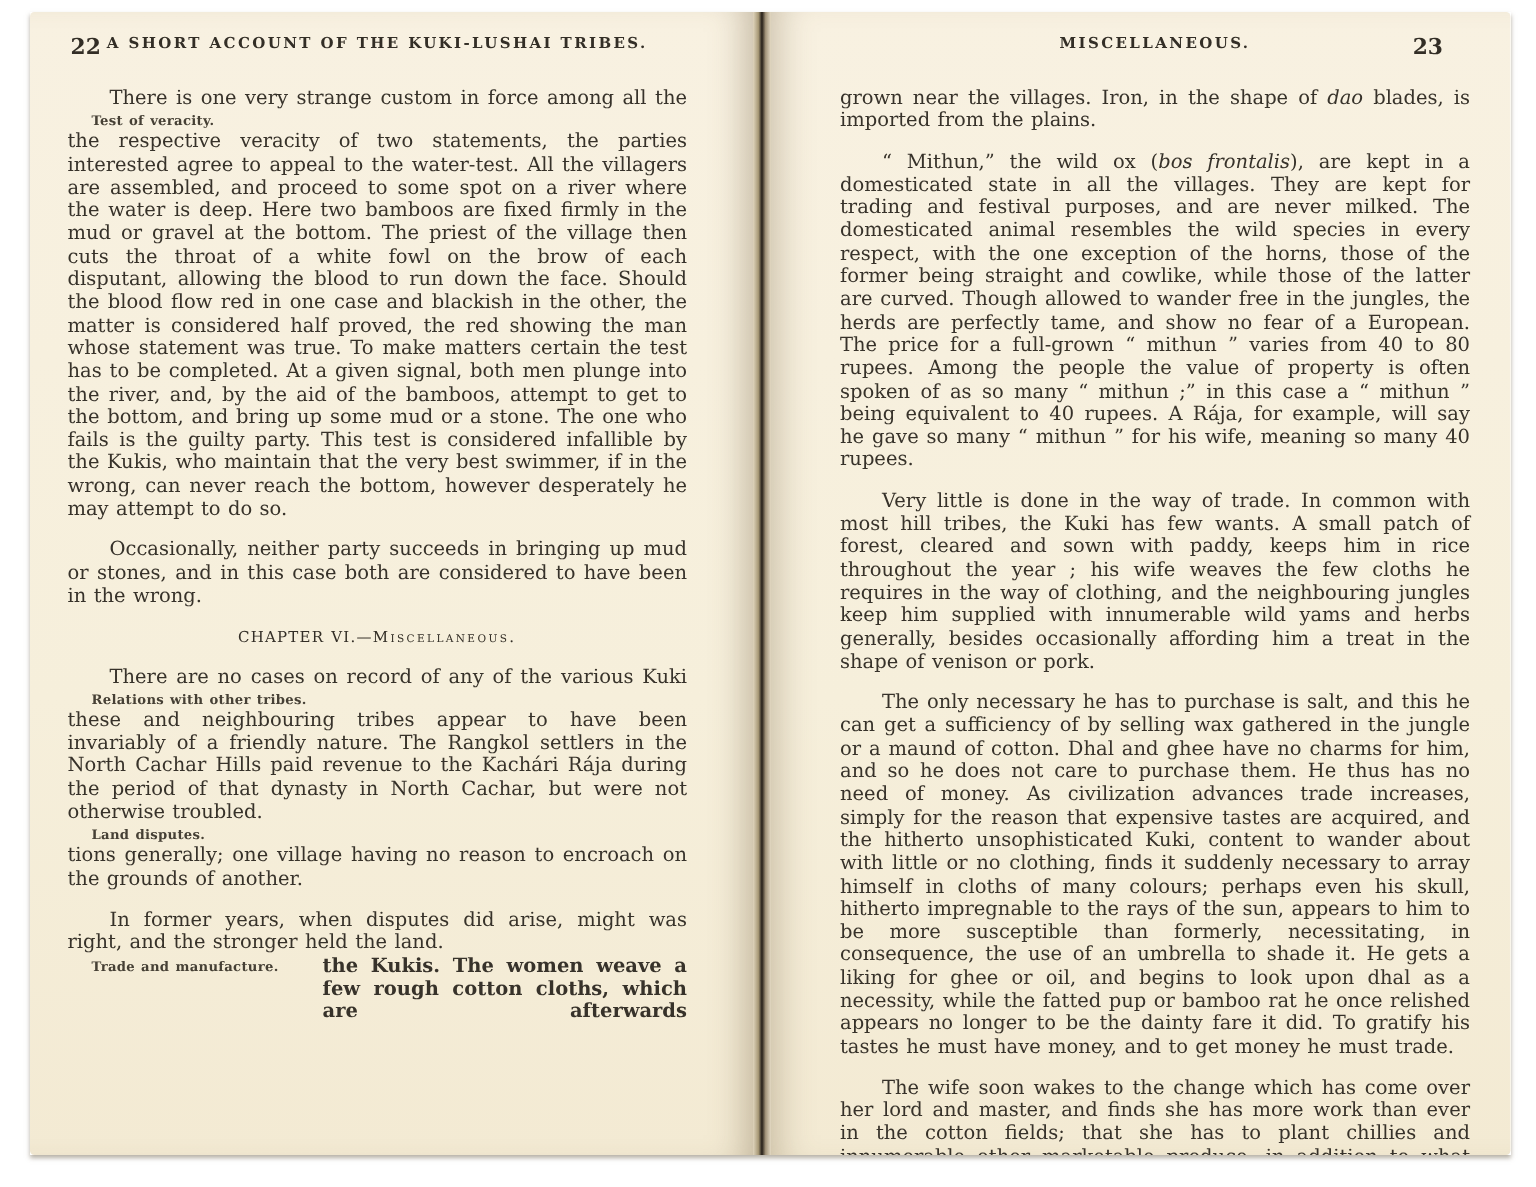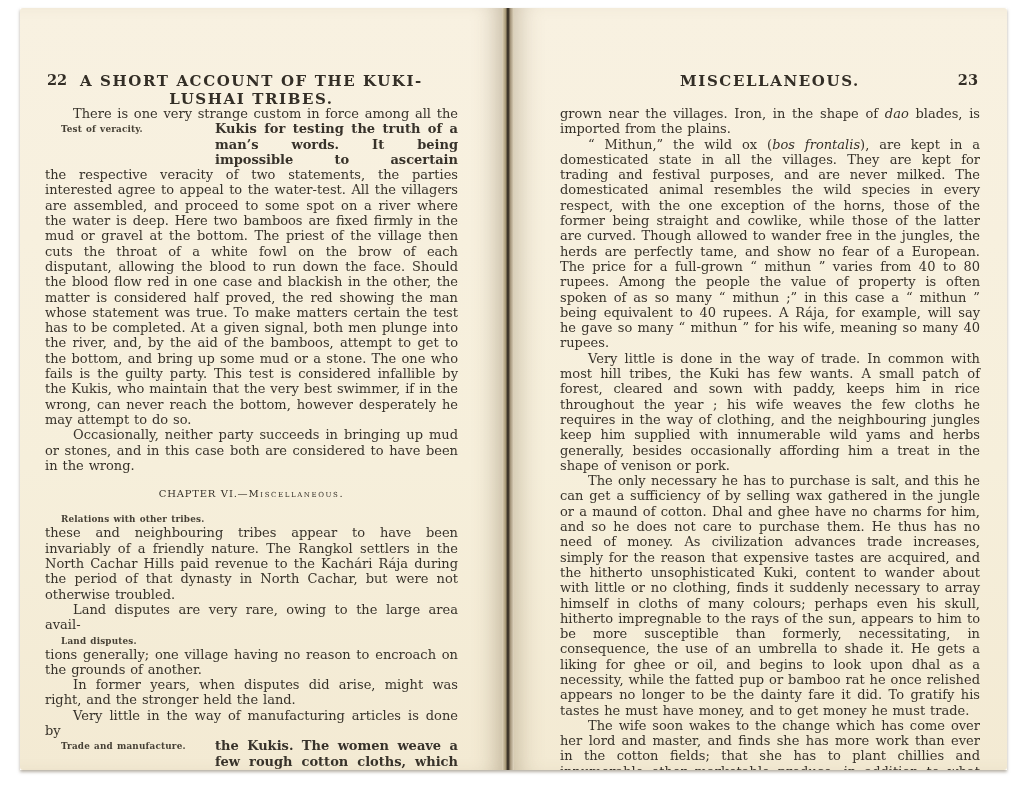--- a/index.html
+++ b/index.html
@@ -40,41 +40,40 @@
   .gutter {
     width: 12px; height: 100%;
     background: linear-gradient(90deg, #dfd4bc 0%, #a89977 30%, #2e2必71f 48%, #332b21 52%, #a3947a 70%, #e3d9c3 100%);
   }
   
   .gutter { background: linear-gradient(90deg, #dfd4bc 0%, #a89977 30%, #2e271f 48%, #332b21 52%, #a3947a 70%, #e3d9c3 100%); }
 
   .header { position: relative; height: 18px; margin-bottom: 16px; }
   .running-header {
     display: block; text-align: center;
-    font-weight: bold; font-size: 15px;
+    font-weight: bold; font-size: 10px;
     letter-spacing: 1.6px;
     color: #332e26;
-    margin-top: 48px;
   }
   .pagenum {
     position: absolute; top: -1px;
     font-weight: bold; font-size: 14.5px;
     color: #332e26;
   }
   .page.left .pagenum { left: 2px; }
-  .page.right .pagenum { right: 2px; }
+  .page.right .pagenum { right: 18px; }
 
   .body-text {
     font-size: 13px;
     line-height: 15.3px;
     text-align: justify;
     word-spacing: 0.06em;
   }
   .para { margin: 0; }
-  .indent { text-indent: 28px; }
+  .indent { text-indent: 28px; margin-top: 12px; }
   .first-line { text-align: justify; text-align-last: justify; text-indent: 28px; }
   .note-row { display: flex; font-weight: bold; }
   .sidenote {
     flex: none;
     width: 170px;
     box-sizing: border-box;
     padding: 3px 6px 0 16px;
     font-size: 8.8px;
     line-height: 11px;
     letter-spacing: 0.2px;
@@ -113,42 +112,40 @@
   <div class="page left">
     <div class="header">
       <span class="pagenum">22</span>
       <span class="running-header">A SHORT ACCOUNT OF THE KUKI-LUSHAI TRIBES.</span>
     </div>
     <div class="body-text">
 
       <div class="first-line">There is one very strange custom in force among all the</div>
       <div class="note-row">
         <div class="sidenote">Test of veracity.</div>
-        <div class="beside">Kukis for testing the truth of a man’s words.  It being impossible to ascertain</div>
       </div>
       <div class="rest">the respective veracity of two statements, the parties interested agree to appeal to the water-test.  All the villagers are assembled, and proceed to some spot on a river where the water is deep.  Here two bamboos are fixed firmly in the mud or gravel at the bottom.  The priest of the village then cuts the throat of a white fowl on the brow of each disputant, allowing the blood to run down the face.  Should the blood flow red in one case and blackish in the other, the matter is considered half proved, the red showing the man whose statement was true.  To make matters certain the test has to be completed.  At a given signal, both men plunge into the river, and, by the aid of the bamboos, attempt to get to the bottom, and bring up some mud or a stone.  The one who fails is the guilty party.  This test is considered infallible by the Kukis, who maintain that the very best swimmer, if in the wrong, can never reach the bottom, however desperately he may attempt to do so.</div>
 
       <p class="para indent">Occasionally, neither party succeeds in bringing up mud or stones, and in this case both are considered to have been in the wrong.</p>
 
       <div class="chapter-heading"><span>CHAPTER VI.—</span><span class="sc">Miscellaneous.</span></div>
 
+      <div class="first-line">There are no cases on record of any of the various Kuki</div>
       <div class="note-row">
         <div class="sidenote">Relations with other tribes.</div>
       </div>
       <div class="rest"><span>these and neighbouring tribes appear to have been invariably of a friendly nature.  </span><span class="pencil-underline">The Rangkol settlers in the North Cachar Hills paid revenue to the Kachári Rája during the period of that dynasty in North Cachar,</span><span> but were not otherwise troubled.</span></div>
 
-      <div class="first-line">Land disputes are very rare, owing to the large area avail-</div>
       <div class="note-row">
         <div class="sidenote">Land disputes.</div>
       </div>
       <div class="rest">tions generally; one village having no reason to encroach on the grounds of another.</div>
 
       <p class="para indent">In former years, when disputes did arise, might was right, and the stronger held the land.</p>
 
-      <div class="first-line">Very little in the way of manufacturing articles is done by</div>
       <div class="note-row">
         <div class="sidenote">Trade and manufacture.</div>
         <div class="beside">the Kukis.  The women weave a few rough cotton cloths, which are afterwards</div>
       </div>
 
     </div>
   </div>
 
   <div class="gutter"></div>
 

